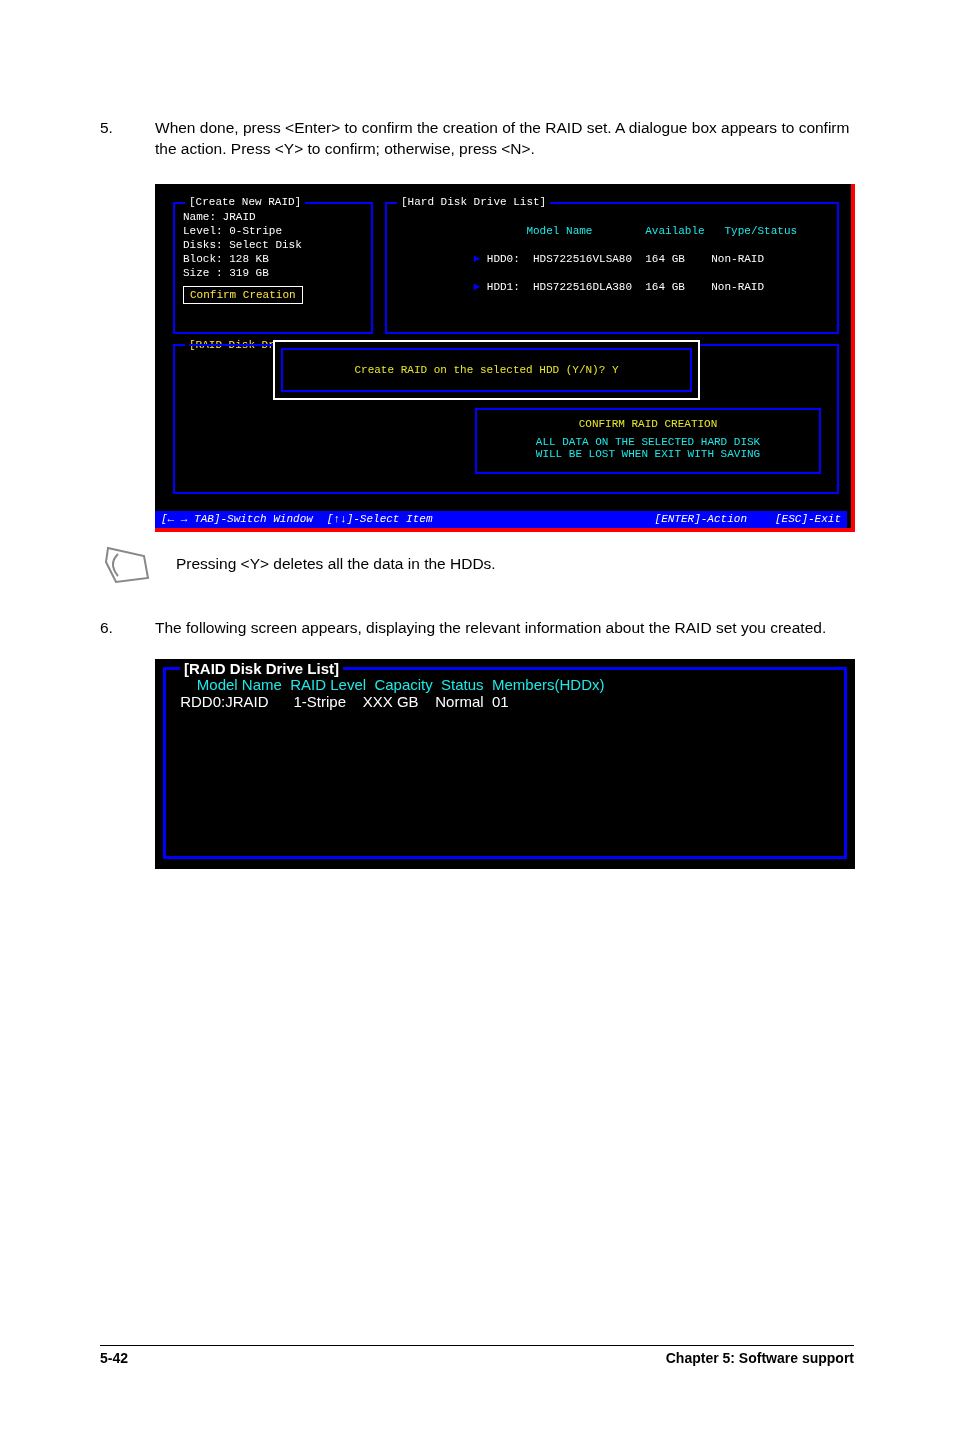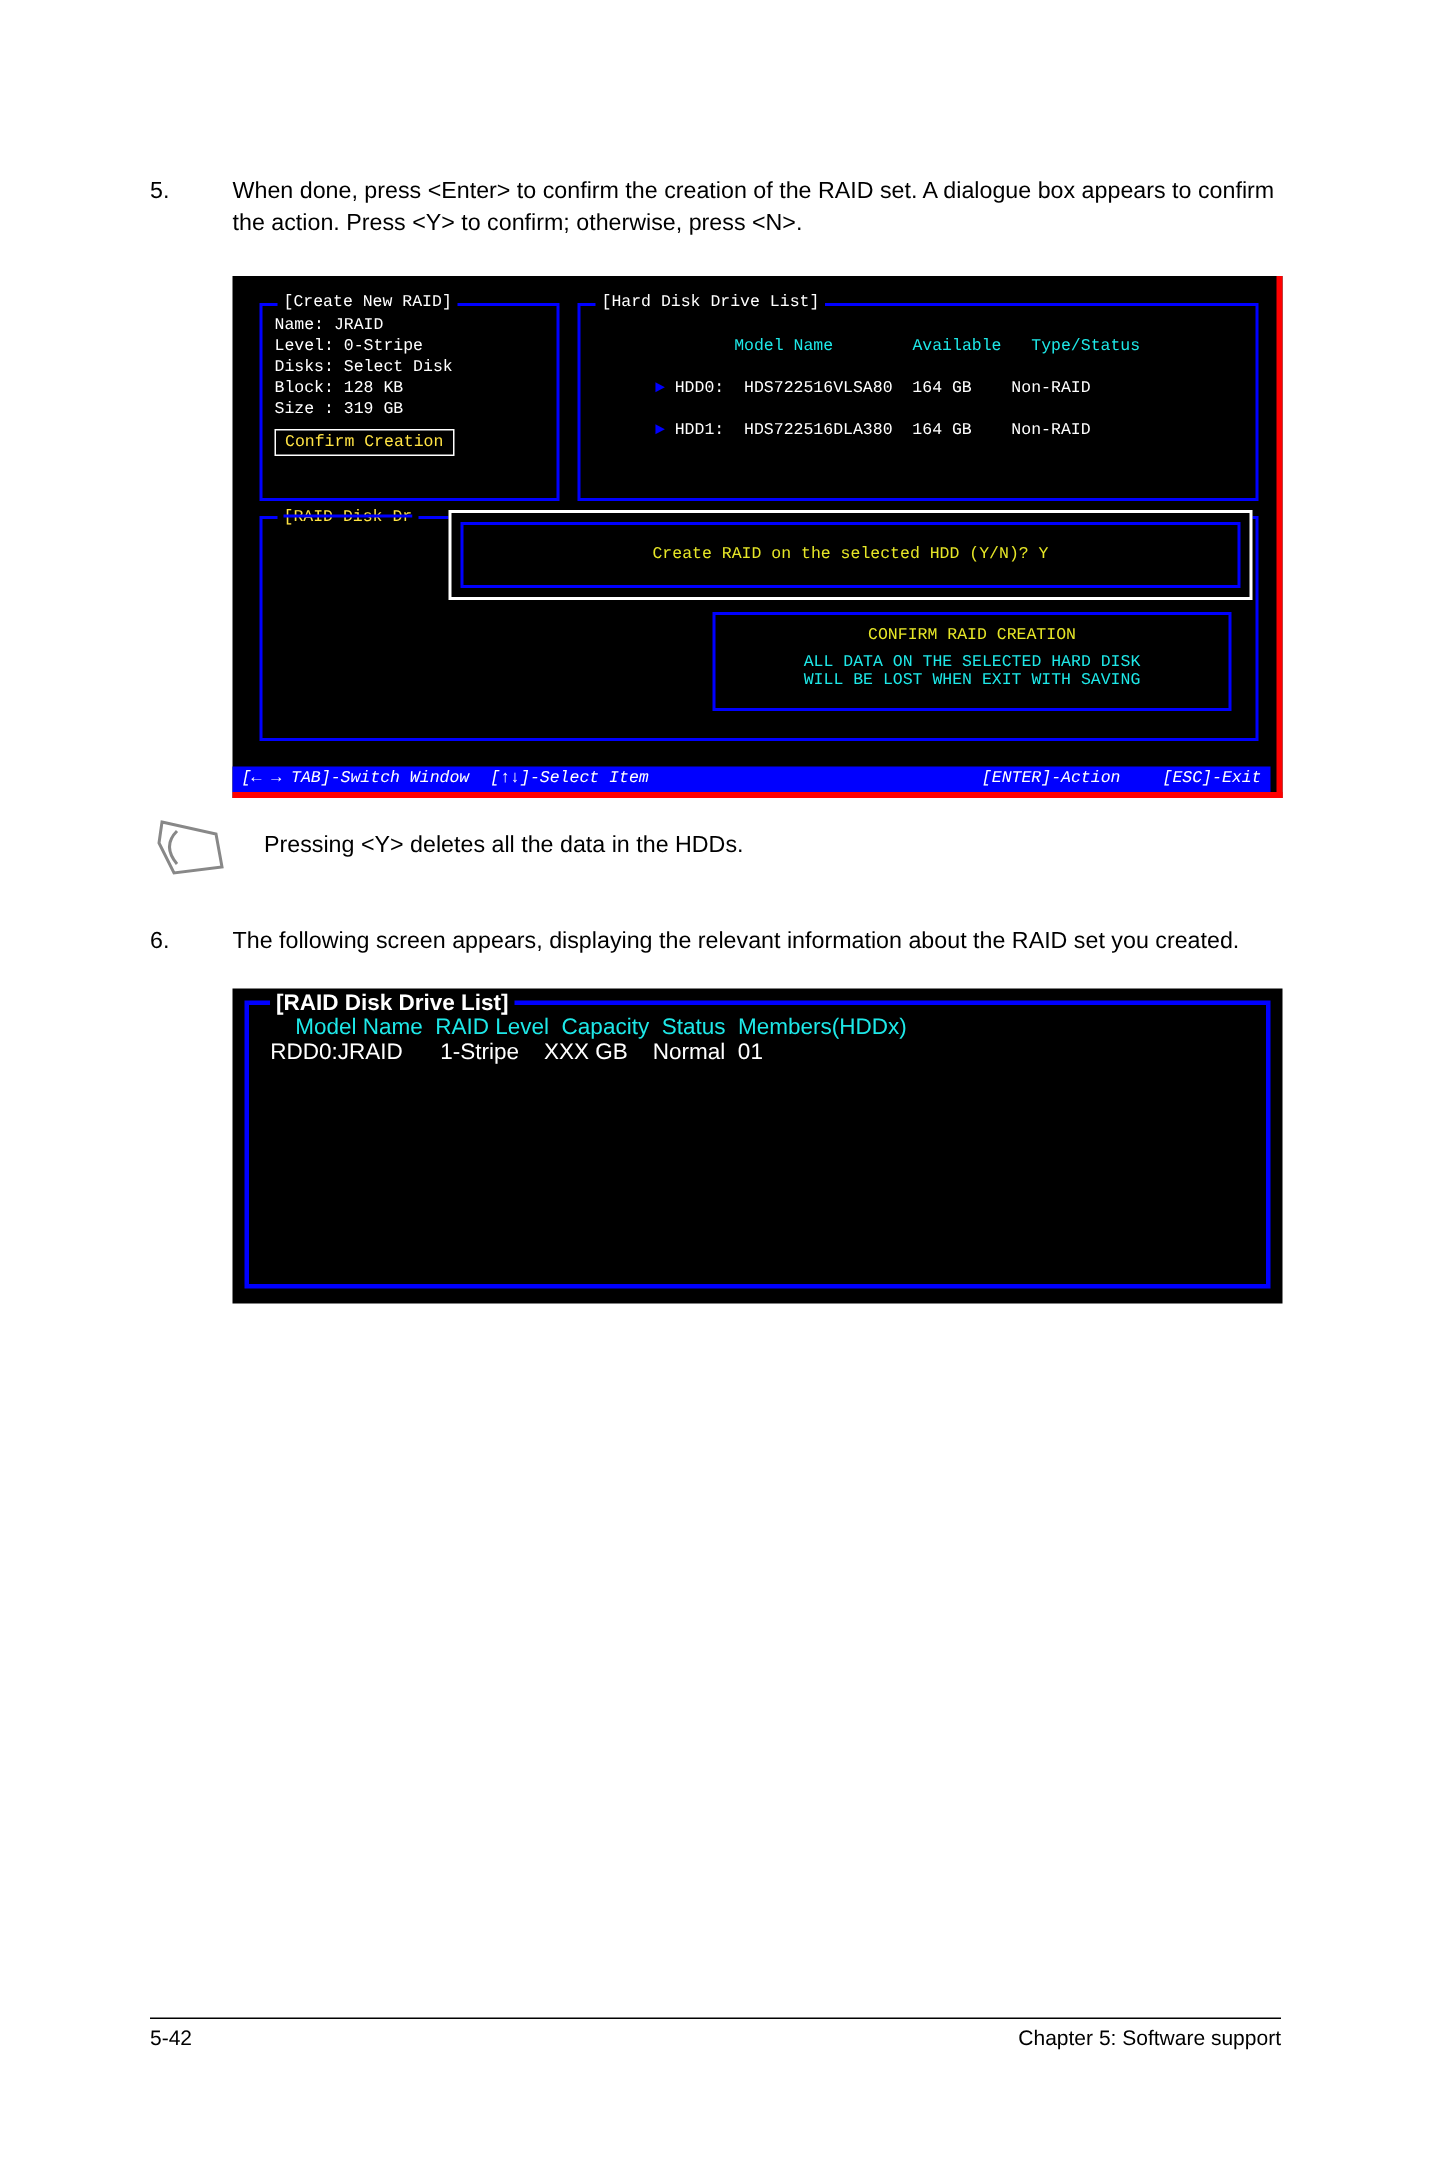--- a/index.html
+++ b/index.html
@@ -150,20 +150,21 @@
     position: absolute;
     left: 100px;
     right: 100px;
     bottom: 72px;
     border-top: 1px solid #000;
     font-size: 14px;
     padding-top: 4px;
     display: flex;
     justify-content: space-between;
     color: #000;
+    font-weight: bold;
   }
 </style>
 </head>
 <body>
 
 <div class="step">
   <div class="step-num">5.</div>
   <div class="step-text">When done, press &lt;Enter&gt; to confirm the creation of the RAID set. A dialogue box appears to confirm the action. Press &lt;Y&gt; to confirm; otherwise, press &lt;N&gt;.</div>
 </div>
 
@@ -172,40 +173,40 @@
   <div class="box" style="left:18px; top:18px; width:200px; height:132px;">
     <span class="boxtitle">[Create New RAID]</span>
     <div class="bodytext" style="padding:6px 0 0 8px; line-height:14px;">Name: JRAID
 Level: 0-Stripe
 Disks: Select Disk
 Block: 128 KB
 Size : 319 GB</div>
     <span class="confirm">Confirm Creation</span>
   </div>
 
-  <div class="box" style="left:230px; top:18px; width:454px; height:132px;">
+  <div class="box" style="left:230px; top:18px; width:454px; height:132px;padding-left:37px;">
     <span class="boxtitle">[Hard Disk Drive List]</span>
     <div style="padding:6px 0 0 10px; line-height:14px; white-space:pre;">
       <span>        <span class="cyan">Model Name</span>        <span class="cyan">Available</span>   <span class="cyan">Type/Status</span></span><br>
       <span><span class="blue">► </span><span class="bodytext">HDD0:  HDS722516VLSA80  164 GB    Non-RAID</span></span><br>
       <span><span class="blue">► </span><span class="bodytext">HDD1:  HDS722516DLA380  164 GB    Non-RAID</span></span>
     </div>
   </div>
 
   <div class="box" style="left:18px; top:160px; width:666px; height:150px;">
     <span class="boxtitle raidtitle-struck" style="top:-7px;">[RAID Disk Dr</span>
 
     <div class="innerbox" style="left:300px; top:52px; width:346px; height:66px; text-align:center;margin-top:10px;">
       <div class="yellow" style="padding-top:8px;">CONFIRM RAID CREATION</div>
       <div class="cyan" style="padding-top:6px;">ALL DATA ON THE SELECTED HARD DISK</div>
       <div class="cyan">WILL BE LOST WHEN EXIT WITH SAVING</div>
     </div>
   </div>
 
-  <div class="dialogbox" style="left:144px; top:156px; width:536px; height:60px;">
+  <div class="dialogbox" style="left:118px; top:156px; width:427px; height:60px;">
     <div class="innerbox" style="left:6px; top:6px; right:6px; bottom:6px; display:flex; align-items:center; justify-content:center;">
       <span class="yellow">Create RAID on the selected HDD (Y/N)? Y</span>
     </div>
   </div>
 
   <div class="hintbar">
     <span>[<span class="arrow">←&nbsp;→</span> <span>TAB]-Switch Window</span></span>
     <span style="flex:0 0 14px;"></span>
     <span>[↑↓]-Select Item</span>
     <span style="flex:1;"></span>

